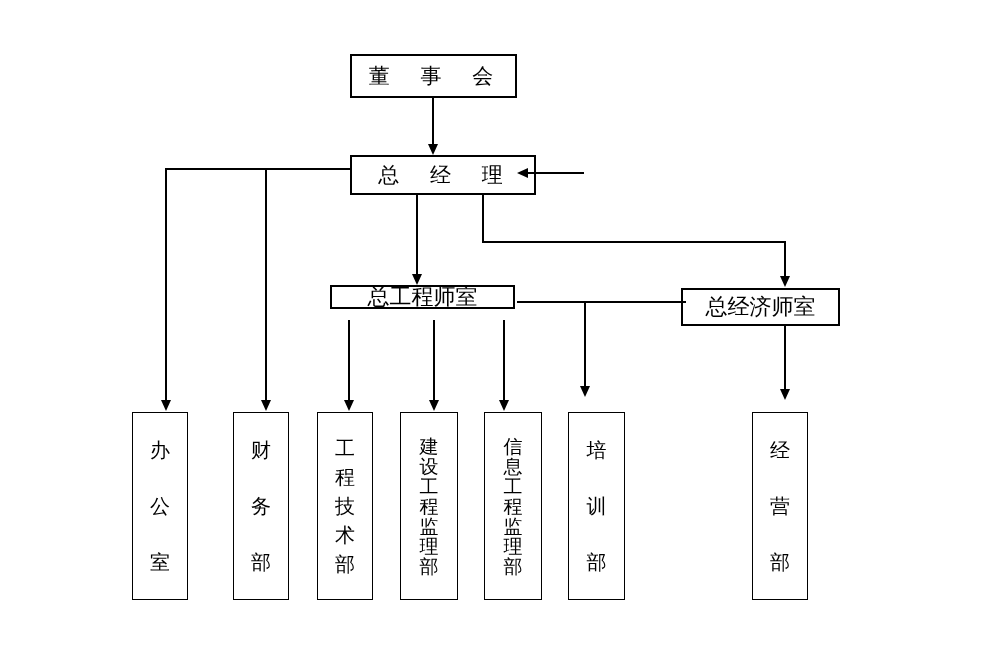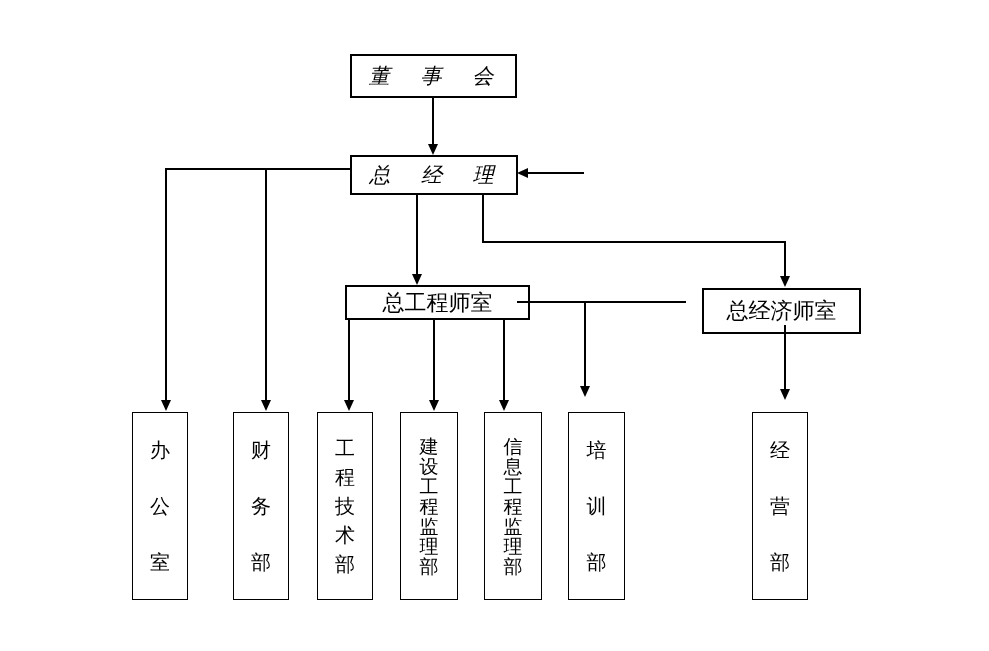--- a/index.html
+++ b/index.html
@@ -18,49 +18,49 @@
     font-size:21px; line-height:1;
   }
   .box.tall { border-width:1px; top:412px; height:188px; }
   .vtext {
     display:flex; flex-direction:column; align-items:center; justify-content:center;
     height:100%; font-size:20px; line-height:1;
   }
   .vtext.chars-3 { gap:36px; }
   .vtext.chars-5 { gap:9px; }
   .vtext.chars-7 { gap:1px; font-size:19px; }
-  .spaced { letter-spacing:5px; word-spacing:14px; white-space:pre;font-style:italic; }
+  .spaced { letter-spacing:5px; word-spacing:14px; white-space:pre; }
   .tight { letter-spacing:1px; }
   .big { font-size:22px; }
 
   
   .ln { position:absolute; background:var(--line,#000); }
   .ah { position:absolute; width:0; height:0; }
   .ah.down { border-left:5px solid transparent; border-right:5px solid transparent; border-top:11px solid var(--line,#000); }
   .ah.left { border-top:5px solid transparent; border-bottom:5px solid transparent; border-right:11px solid var(--line,#000); }
 </style>
 </head>
 <body>
 
 <div class="canvas">
 
   <div class="box" style="left:350px;top:54px;width:167px;height:44px">
     <span class="spaced">董 事 会</span>
   </div>
 
-  <div class="box" style="left:350px;top:155px;width:168px;height:40px">
+  <div class="box" style="left:350px;top:155px;width:186px;height:40px">
     <span class="spaced">总 经 理</span>
   </div>
 
 
-  <div class="box" style="left:345px;top:285px;width:185px;height:35px">
+  <div class="box" style="left:330px;top:285px;width:185px;height:24px">
     <span class="big">总工程师室</span>
   </div>
 
-  <div class="box" style="left:702px;top:288px;width:159px;height:46px">
+  <div class="box" style="left:681px;top:288px;width:159px;height:38px">
     <span class="big">总经济师室</span>
   </div>
 
   <div class="box tall" style="left:132px;width:56px">
     <div class="vtext chars-3">
         <span>办</span>
         <span>公</span>
         <span>室</span>
       </div>
   </div>

